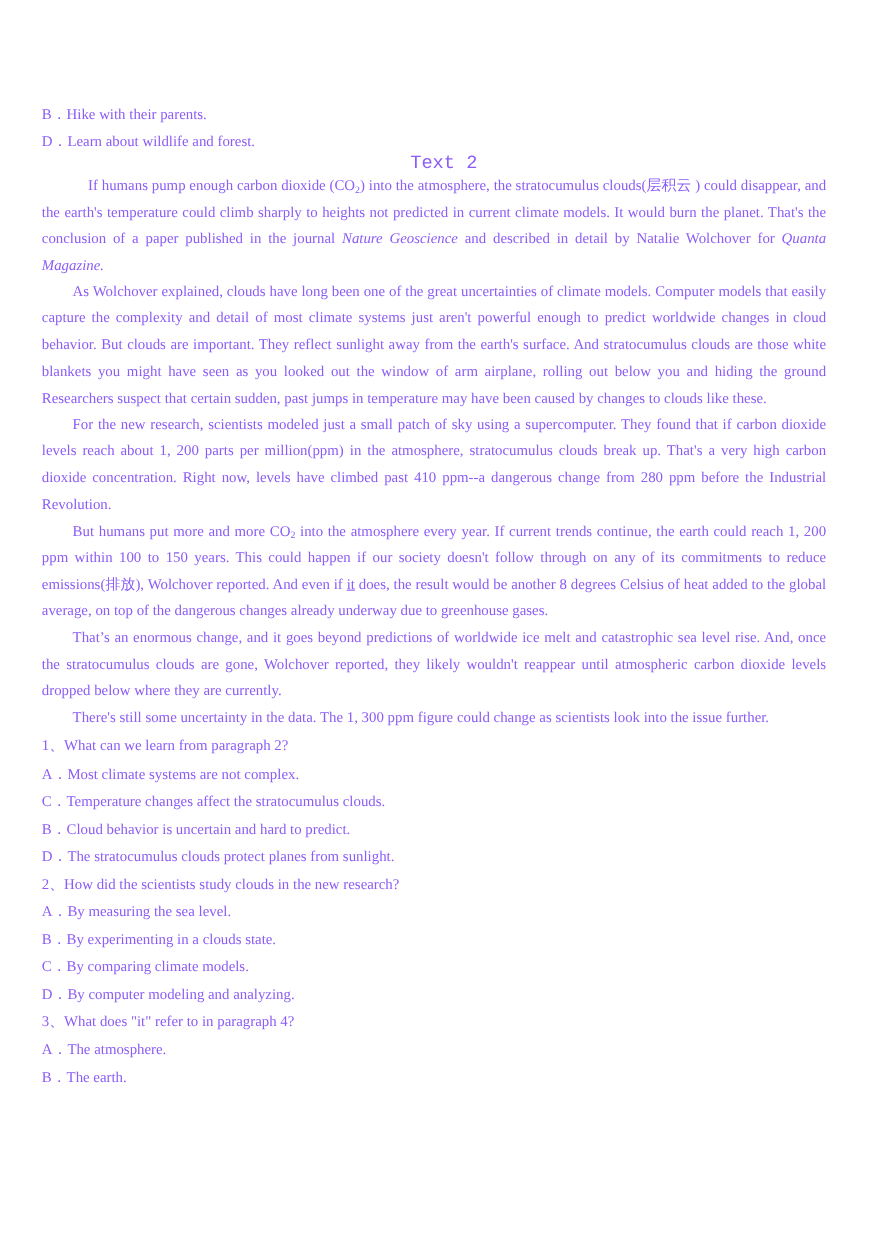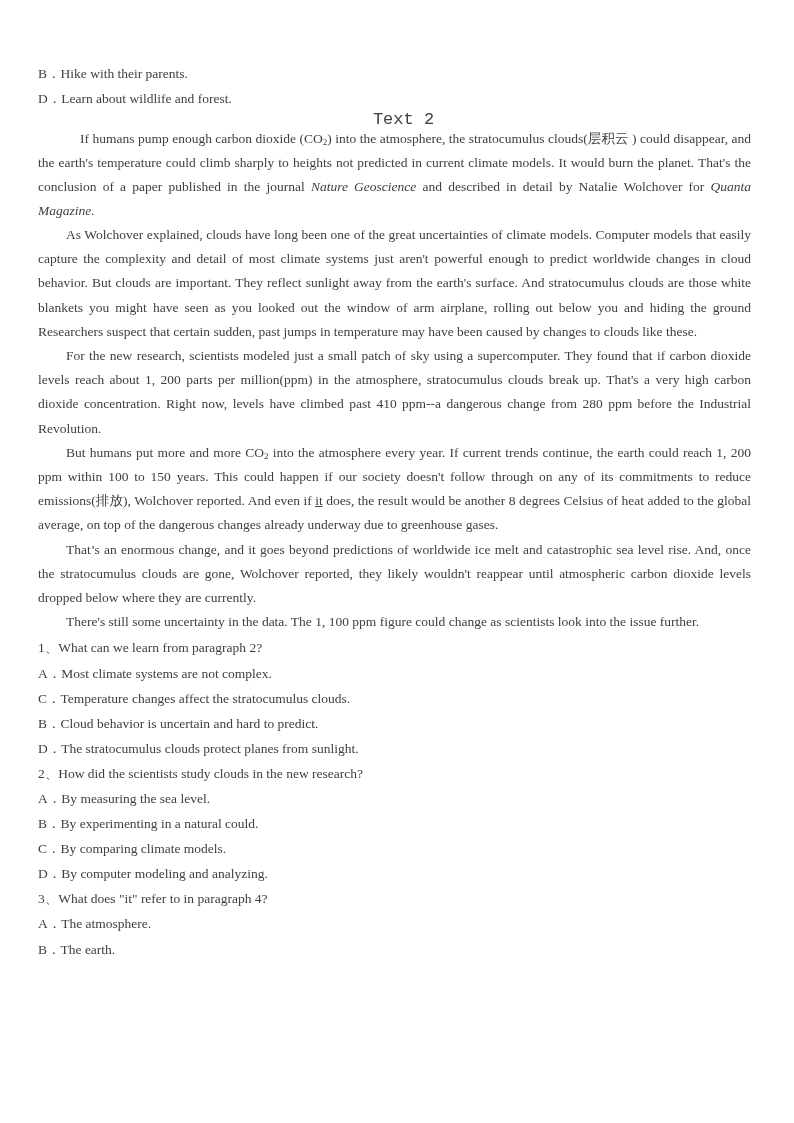--- a/index.html
+++ b/index.html
@@ -1,19 +1,19 @@
 <!DOCTYPE html>
 <html><head>
   <meta charset="utf-8">
   <style>
     html, body { margin: 0; padding: 0; background: #ffffff; }
     body { width: 794px; height: 1123px; position: relative; overflow: hidden; }
     .page {
-      position: absolute; left: 38px; top: 61px; width: 713px;
-      font-family: "Liberation Serif", serif; font-size: 13.5px; color: #404040;
+      position: absolute; left: 38px; top: 91px; width: 713px;
+      font-family: "Liberation Serif", serif; font-size: 13.5px; color: #8b5cf6;
     }
     .line { height: 24.5px; line-height: 24.5px; white-space: nowrap; }
     .opt { height: 25px; line-height: 25px; }
     .title {
       font-family: "Liberation Mono", "DejaVu Sans Mono", monospace;
       font-size: 17px; text-align: center; height: 14px; line-height: 14px;
       margin-top: 2px; margin-left: 18px;
     }
     .para { line-height: 24.2px; text-align: justify; }
     .para p { margin: 0; text-indent: 28px; }
@@ -35,35 +35,35 @@
   </div>
 
   <div class="title">Text 2</div>
 
   <div class="para">
     <p class="first"><span>If humans pump enough carbon dioxide (CO</span><sub>2</sub><span>) into the atmosphere, the stratocumulus clouds(层积云 ) could disappear, and the earth's temperature could climb sharply to heights not predicted in current climate models. It would burn the planet. That's the conclusion of a paper published in the journal </span><em>Nature Geoscience</em><span> and described in detail by Natalie Wolchover for </span><em>Quanta Magazine.</em></p>
     <p>As Wolchover explained, clouds have long been one of the great uncertainties of climate models. Computer models that easily capture the complexity and detail of most climate systems just aren't powerful enough to predict worldwide changes in cloud behavior. But clouds are important. They reflect sunlight away from the earth's surface. And stratocumulus clouds are those white blankets you might have seen as you looked out the window of arm airplane, rolling out below you and hiding the ground Researchers suspect that certain sudden, past jumps in temperature may have been caused by changes to clouds like these.</p>
     <p>For the new research, scientists modeled just a small patch of sky using a supercomputer. They found that if carbon dioxide levels reach about 1, 200 parts per million(ppm) in the atmosphere, stratocumulus clouds break up. That's a very high carbon dioxide concentration.  Right now, levels have climbed past 410 ppm--a dangerous change from 280 ppm before the Industrial Revolution.</p>
     <p><span>But humans put more and more CO</span><sub>2</sub><span> into the atmosphere every year. If current trends continue, the earth could reach 1, 200 ppm within 100 to 150 years. This could happen if our society doesn't follow through on any of its commitments to reduce emissions(排放), Wolchover reported. And even if </span><u>it</u><span> does, the result would be another 8 degrees Celsius of heat added to the global average, on top of the dangerous changes already underway due to greenhouse gases.</span></p>
     <p>That’s an enormous change, and it goes beyond predictions of worldwide ice melt and catastrophic sea level rise. And, once the stratocumulus clouds are gone, Wolchover reported, they likely wouldn't reappear until atmospheric carbon dioxide levels dropped below where they are currently.</p>
-    <p>There's still some uncertainty in the data. The 1, 100 ppm figure could change as scientists look into the issue further.</p>
+    <p>There's still some uncertainty in the data. The 1, 300 ppm figure could change as scientists look into the issue further.</p>
   </div>
 
   <div class="qs">
     <div>
       <div class="line"><span>1、</span><span>What can we learn from paragraph 2?</span></div>
       <div class="line"><span>A．</span><span>Most climate systems are not complex.</span></div>
       <div class="line"><span>C．</span><span>Temperature changes affect the stratocumulus clouds.</span></div>
       <div class="line"><span>B．</span><span>Cloud behavior is uncertain and hard to predict.</span></div>
       <div class="line"><span>D．</span><span>The stratocumulus clouds protect planes from sunlight.</span></div>
     </div>
     <div>
       <div class="line"><span>2、</span><span>How did the scientists study clouds in the new research?</span></div>
       <div class="line"><span>A．</span><span>By measuring the sea level.</span></div>
-      <div class="line"><span>B．</span><span>By experimenting in a natural could.</span></div>
+      <div class="line"><span>B．</span><span>By experimenting in a clouds state.</span></div>
       <div class="line"><span>C．</span><span>By comparing climate models.</span></div>
       <div class="line"><span>D．</span><span>By computer modeling and analyzing.</span></div>
     </div>
     <div>
       <div class="line"><span>3、</span><span>What does "it" refer to in paragraph 4?</span></div>
       <div class="line"><span>A．</span><span>The atmosphere.</span></div>
       <div class="line"><span>B．</span><span>The earth.</span></div>
     </div>
   </div>
 </div>

